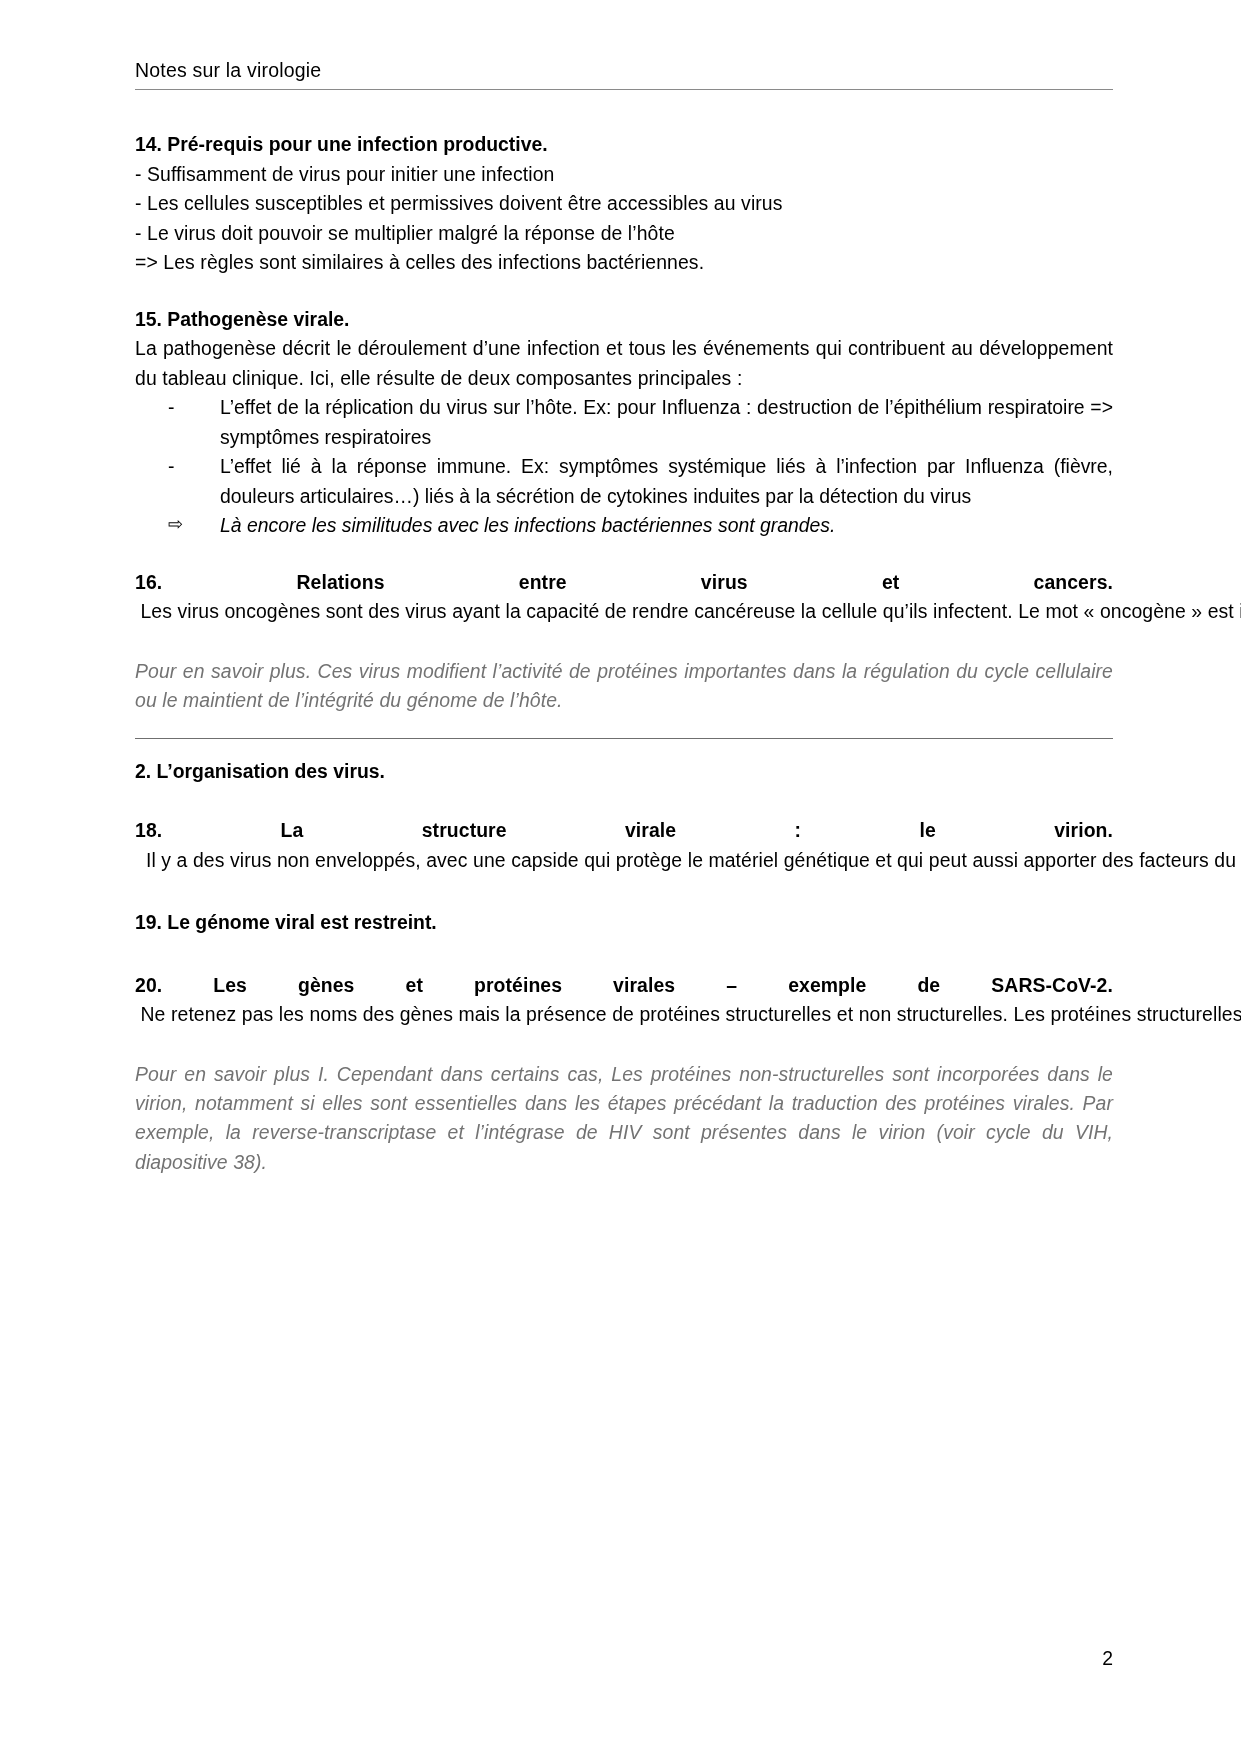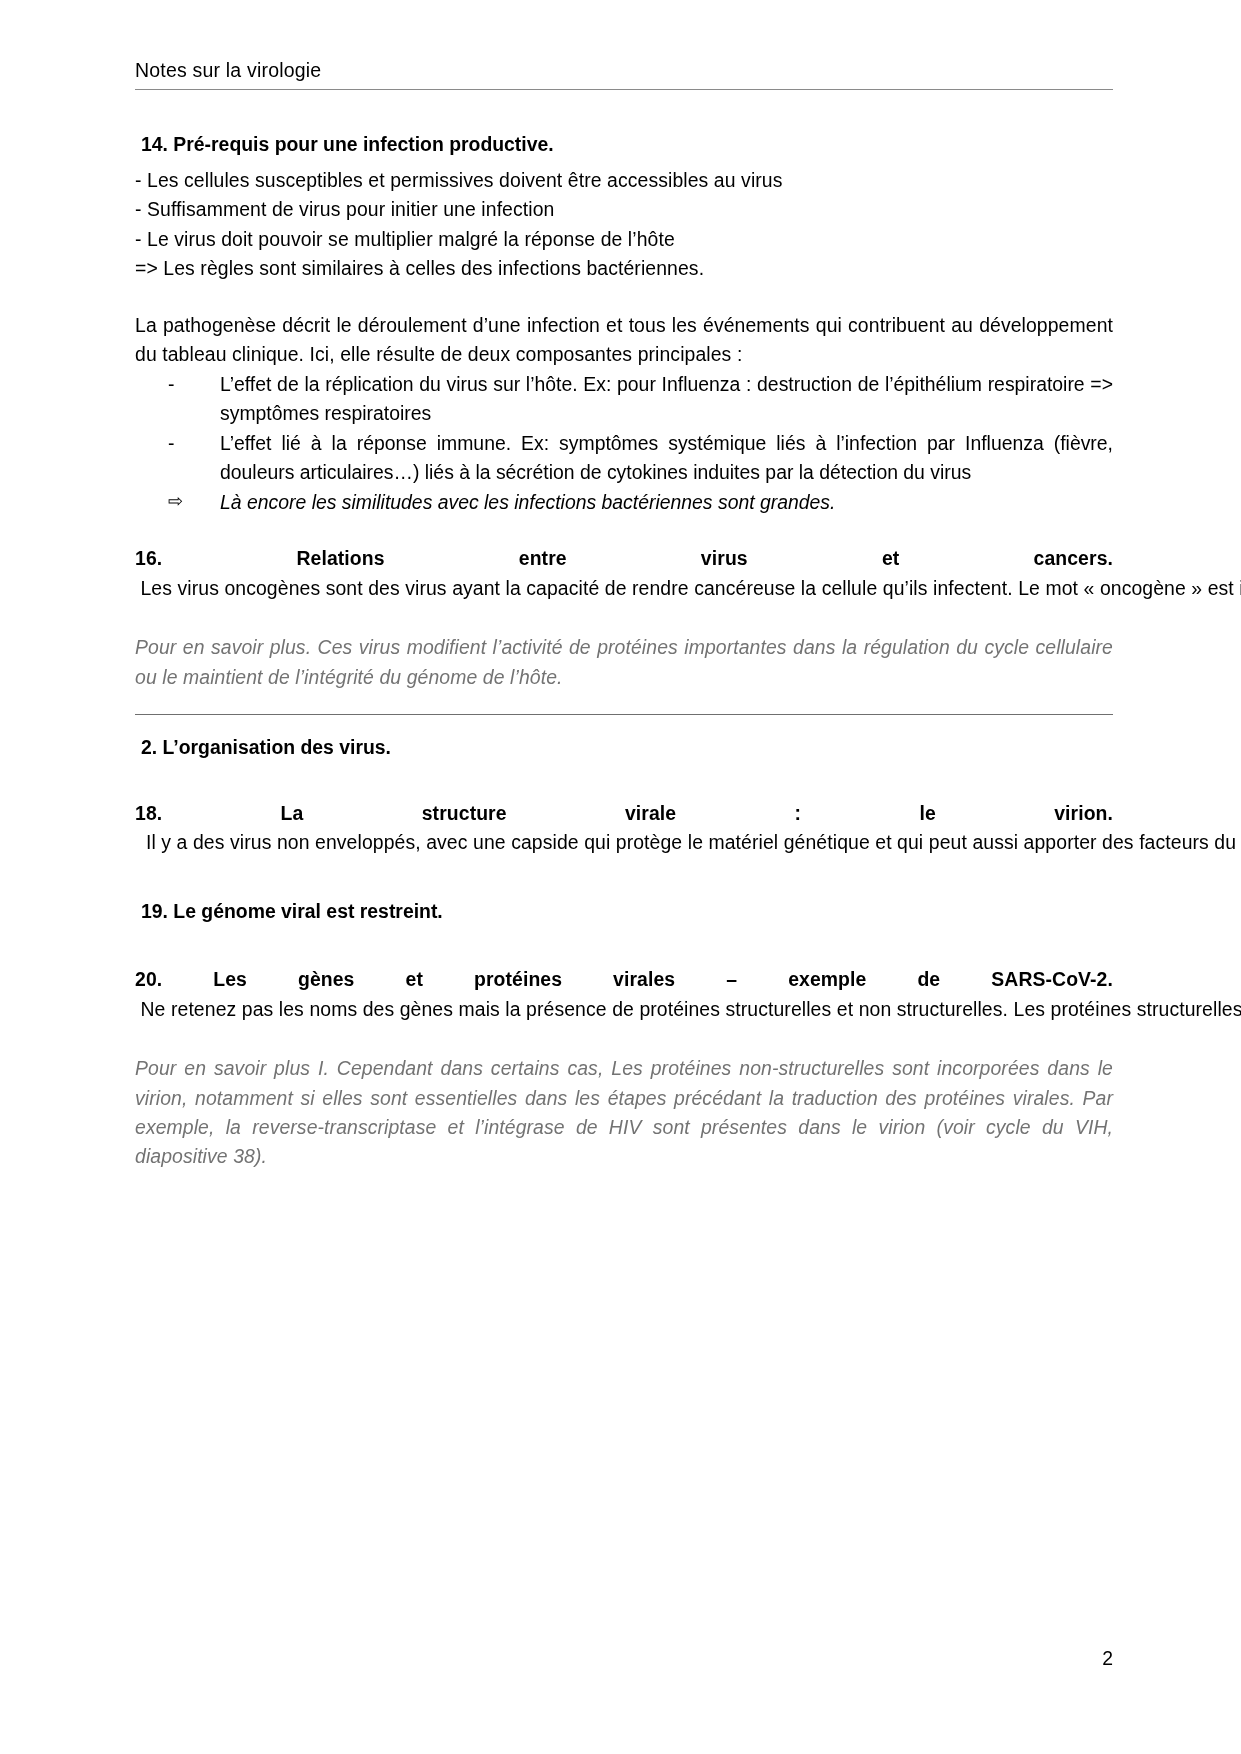--- a/index.html
+++ b/index.html
@@ -44,21 +44,21 @@
   .left-text {
     text-align: left;
   }
   .bold {
     font-weight: bold;
   }
   .heading {
     font-size: 19.4px;
     line-height: 1.52;
     font-weight: bold;
-    margin: 6px;
+    margin: 0;
     text-align: left;
   }
   .grey {
     color: #737373;
     font-style: italic;
   }
   .gap-md { height: 27px; }
   .gap-lg { height: 30px; }
   .gap-xl { height: 33px; }
 
@@ -112,29 +112,30 @@
 </style>
 </head>
 <body>
 
 <div class="page">
 
   <div class="header">Notes sur la virologie</div>
 
   <div>
     <p class="heading">14. Pré-requis pour une infection productive.</p>
+    <p class="body-text left-text">- Suffisamment de virus pour initier une infection</p>
     <p class="body-text left-text">- Les cellules susceptibles et permissives doivent être accessibles au virus</p>
-    <p class="body-text left-text">- Suffisamment de virus pour initier une infection</p>
     <p class="body-text left-text">- Le virus doit pouvoir se multiplier malgré la réponse de l’hôte</p>
     <p class="body-text left-text">=&gt; Les règles sont similaires à celles des infections bactériennes.</p>
   </div>
 
   <div class="gap-md"></div>
 
   <div>
+    <p class="heading">15. Pathogenèse virale.</p>
     <p class="body-text">La pathogenèse décrit le déroulement d’une infection et tous les événements qui contribuent au développement du tableau clinique. Ici, elle résulte de deux composantes principales :</p>
     <ul class="list">
       <li class="list-item">
         <span class="list-marker">-</span>
         <span class="list-body">L’effet de la réplication du virus sur l’hôte. Ex: pour Influenza : destruction de l’épithélium respiratoire =&gt; symptômes respiratoires</span>
       </li>
       <li class="list-item">
         <span class="list-marker">-</span>
         <span class="list-body">L’effet lié à la réponse immune. Ex: symptômes systémique liés à l’infection par Influenza (fièvre, douleurs articulaires…) liés à la sécrétion de cytokines induites par la détection du virus</span>
       </li>

